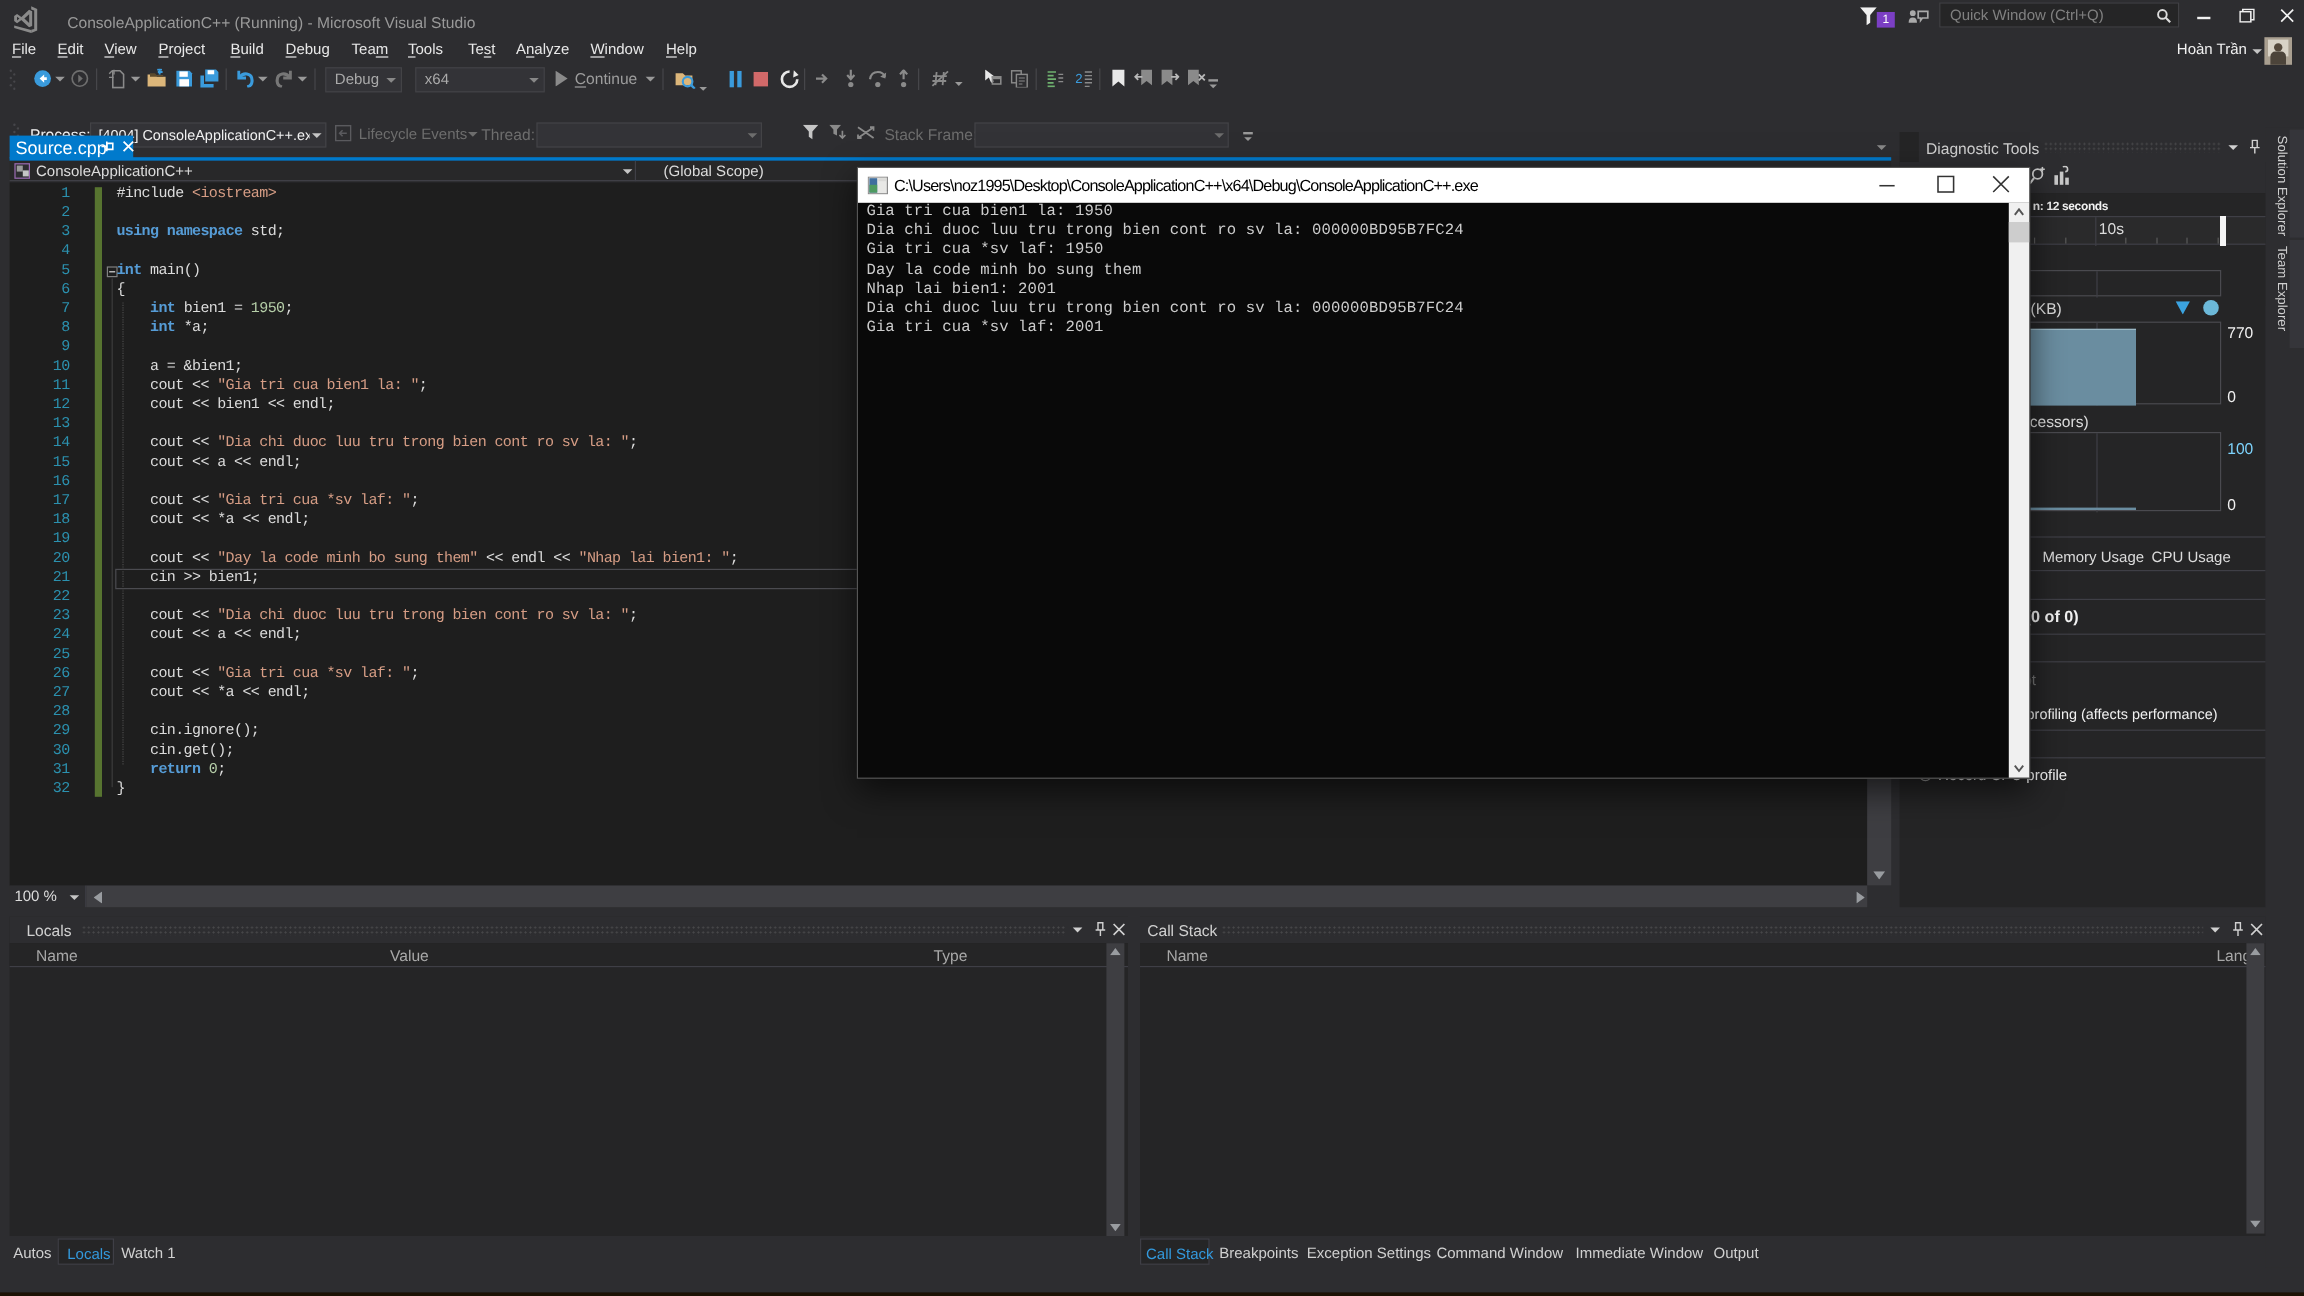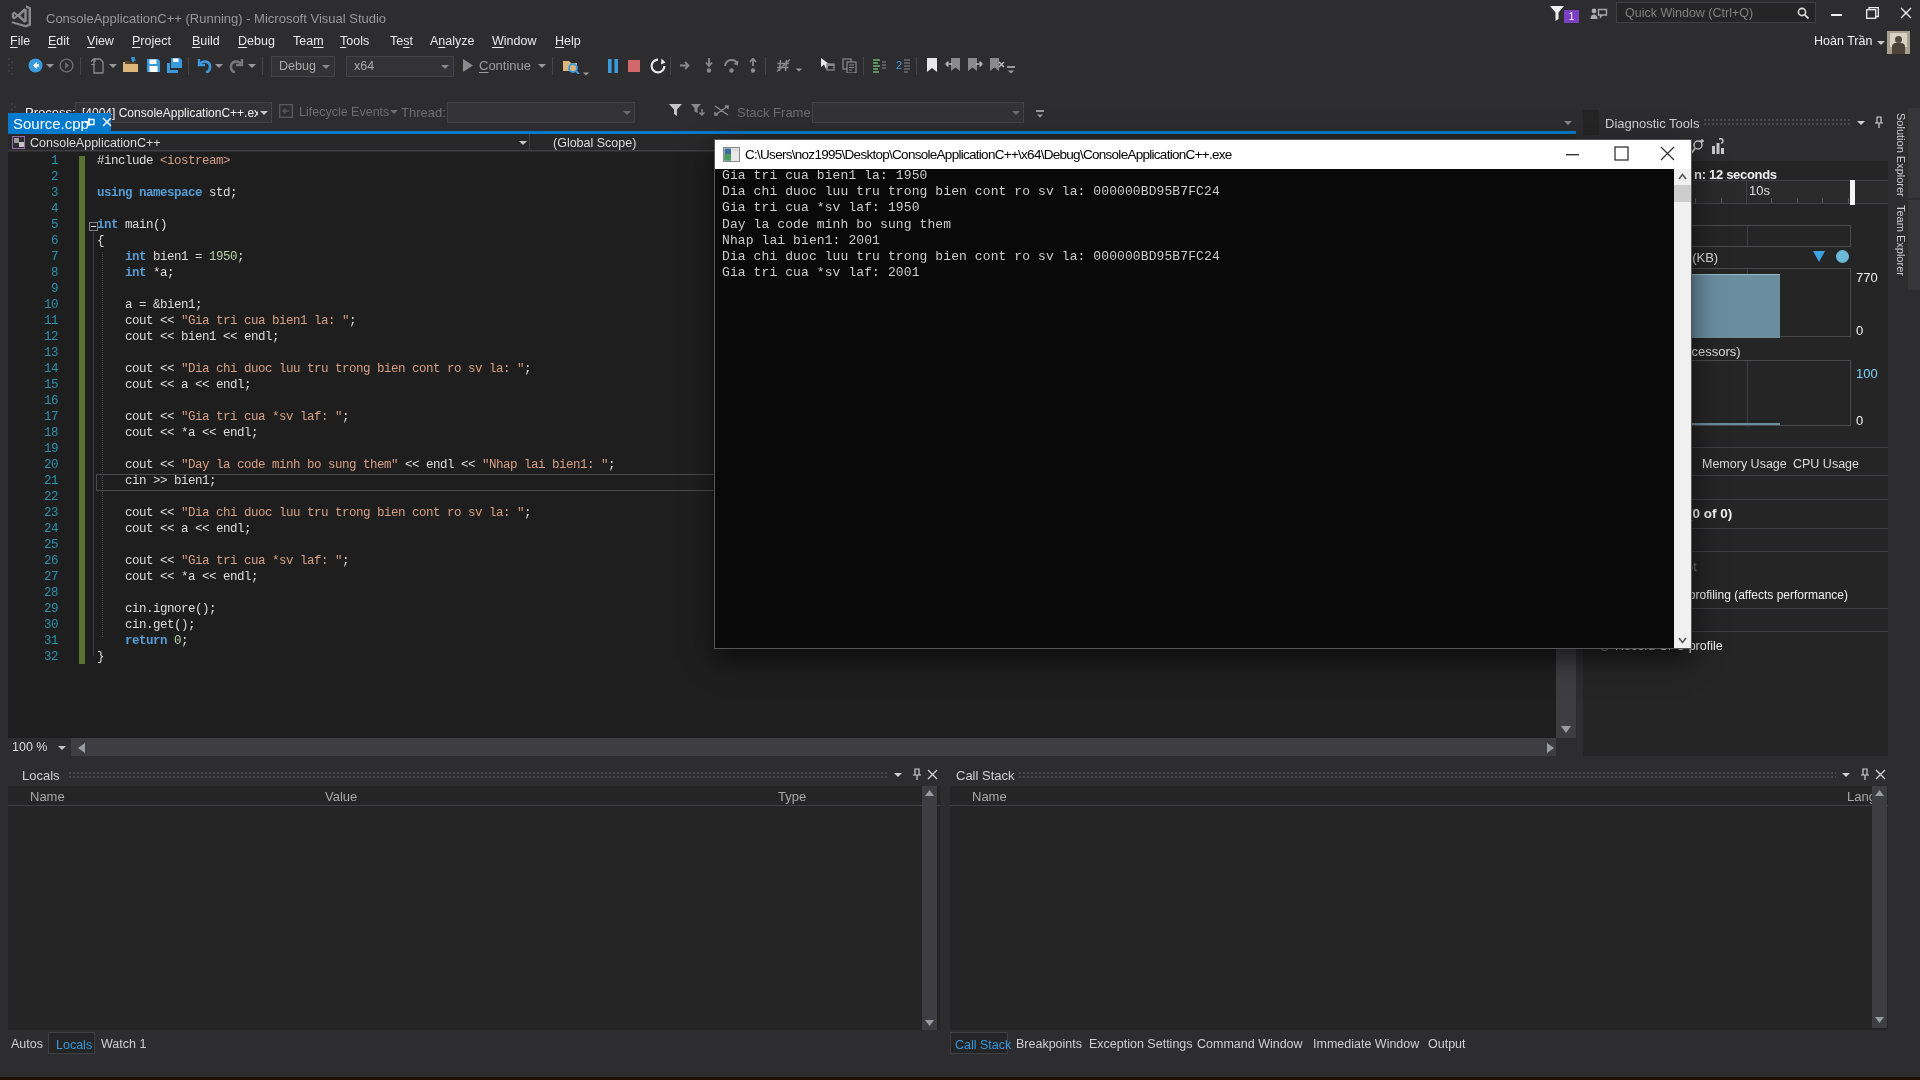--- a/index.html
+++ b/index.html
@@ -16,21 +16,21 @@
 </head>
 <body>
 <div id="root">
 
 <svg class="abs" style="left:11px;top:4px" width="22" height="24" viewBox="0 0 22 24">
   <path fill="#8a8a8a" d="M3.2 7.6 L0.8 9.4 L0.8 13.6 L3.2 15.4 L8.6 11.5 Z M3.2 9.9 L5.2 11.5 L3.2 13.1 Z"></path>
   <path fill="#8a8a8a" d="M13.2 4.2 L6 10.9 L6 12.1 L13.2 18.8 L15.8 17.6 L15.8 5.4 Z M13.3 7.8 L13.3 15.2 L9.3 11.5 Z"></path>
   <path fill="#8a8a8a" d="M15 1.2 L20 3.4 L20 21.5 L15 23.4 L15 20.8 L17.5 20.1 L17.5 4.8 L15 4 Z"></path>
   <path fill="#8a8a8a" d="M0.8 17.2 L15 21 L15 23.4 L0.8 19.3 Z"></path>
 </svg>
-<div class="abs" style="left:46px;top:11px;font-size:13px;color:#999999;">ConsoleApplicationC++ (Running) - Microsoft Visual Studio</div>
+<div class="abs" style="left:56px;top:11px;font-size:13px;color:#999999;">ConsoleApplicationC++ (Running) - Microsoft Visual Studio</div>
 
 <svg class="abs" style="left:1549px;top:6px" width="16" height="15" viewBox="0 0 16 15">
   <path fill="#f1f1f1" d="M1 0 L15 0 L9.5 6.5 L9.5 13 L6.5 15 L6.5 6.5 Z"></path>
 </svg>
 <div class="abs" style="left:1564px;top:10px;width:15px;height:13px;background:#7b3fc4;color:#fff;font-size:10px;text-align:center;line-height:13px;">1</div>
 <svg class="abs" style="left:1590px;top:7px" width="18" height="15" viewBox="0 0 18 15">
   <circle cx="4" cy="4" r="2.4" fill="#aaa"></circle>
       <path fill="#aaa" d="M0.5 12 Q0.5 7.5 4 7.5 Q7.5 7.5 7.5 12 Z"></path>
   <path fill="none" stroke="#aaa" stroke-width="1.4" d="M8.5 2.5 L16.5 2.5 L16.5 8 L12 8 L10.5 10 L10.5 8 L8.5 8 Z"></path>
 </svg>
@@ -438,21 +438,21 @@
         </svg>
     <svg class="abs" style="left:128px;top:3px" width="16" height="17" viewBox="0 0 16 17">
           <rect x="1" y="8" width="3" height="8" fill="#c8c8c8"></rect>
           <rect x="5.5" y="5" width="3" height="11" fill="#c8c8c8"></rect>
           <rect x="10" y="10" width="3" height="6" fill="#c8c8c8"></rect>
           <path d="M8 1 Q12 0 12 3 Q12 5 10 5" fill="none" stroke="#c8c8c8" stroke-width="1.4"></path>
         </svg>
   </div>
 
   <div class="abs" style="left:0;top:51px;width:305px;height:94px;background:#252526;">
-    <div class="abs" style="left:111px;top:6px;font-size:13px;font-weight:bold;color:#f1f1f1;white-space:nowrap;letter-spacing:-0.3px;">n: 12 seconds</div>
+    <div class="abs" style="left:111px;top:6px;font-size:10px;font-weight:bold;color:#f1f1f1;white-space:nowrap;letter-spacing:-0.3px;">n: 12 seconds</div>
     <div class="abs" style="left:0;top:19px;width:305px;height:24px;background:#2a2a2b;border-top:1px solid #3f3f46;border-bottom:1px solid #3f3f46;">
       <div class="abs" style="left:163px;top:0;width:1px;height:24px;background:#3f3f46;"></div>
       <div class="abs" style="left:166px;top:2px;font-size:13px;color:#dcdcdc;">10s</div>
       <div class="abs" style="left:112px;bottom:0;width:1px;height:5px;background:#5a5a5a;"></div>
       <div class="abs" style="left:138px;bottom:0;width:1px;height:5px;background:#5a5a5a;"></div>
       <div class="abs" style="left:188px;bottom:0;width:1px;height:5px;background:#5a5a5a;"></div>
       <div class="abs" style="left:214px;bottom:0;width:1px;height:5px;background:#5a5a5a;"></div>
       <div class="abs" style="left:239px;bottom:0;width:1px;height:5px;background:#5a5a5a;"></div>
       <div class="abs" style="left:265px;bottom:0;width:1px;height:5px;background:#5a5a5a;"></div>
       <div class="abs" style="left:267px;top:-1px;width:5px;height:25px;background:#f5f5f5;"></div>

